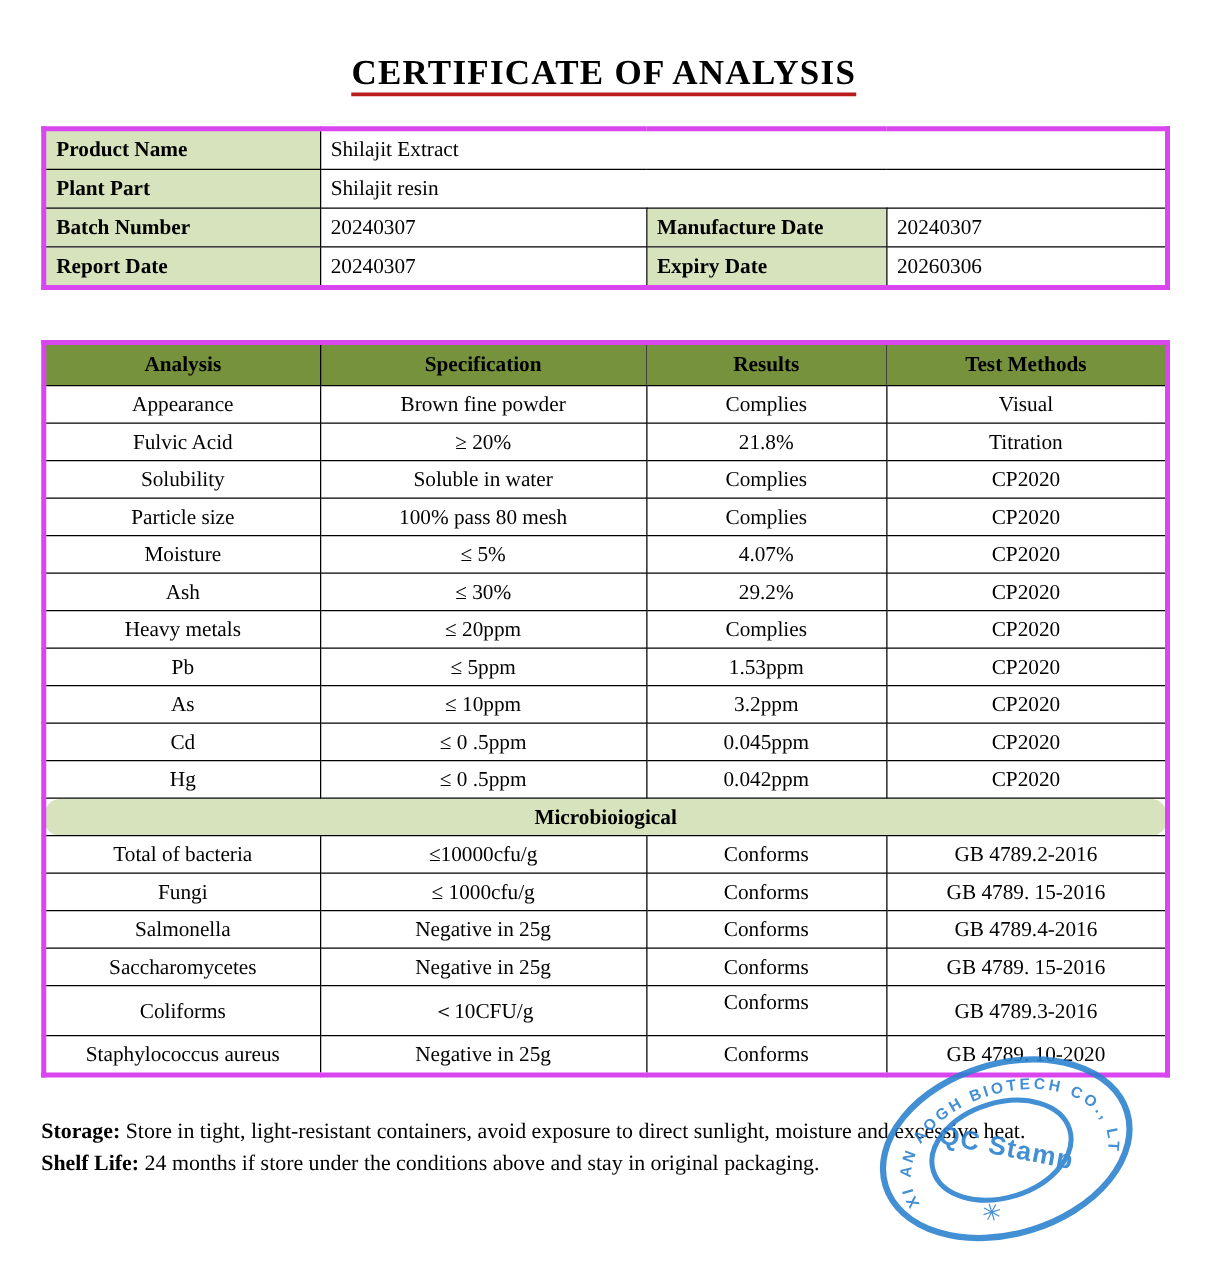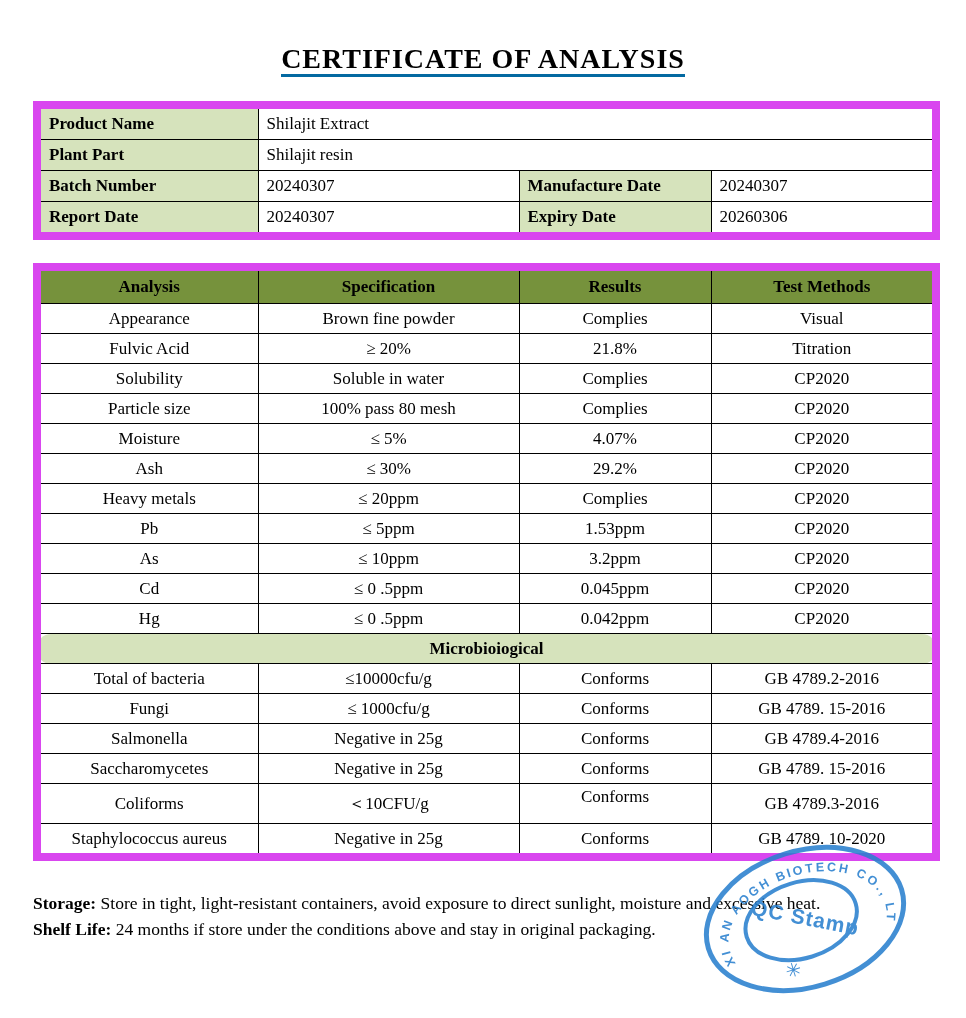--- a/index.html
+++ b/index.html
@@ -6,35 +6,35 @@
   body{
     width:966px;height:1018px;background:#ffffff;position:relative;
     font-family:"Liberation Serif", serif;color:#000;
   }
   .page{position:absolute;inset:0;overflow:hidden;}
 
   
   .title-wrap{text-align:center;padding-top:44px;}
   .title{
     display:inline-block;font-size:28px;font-weight:bold;letter-spacing:1px;
-    border-bottom:3px solid #0369a1;padding-bottom:1px;line-height:1.05;
+    border-bottom:3px solid #b91c1c;padding-bottom:1px;line-height:1.05;
   }
 
   
   table{border-collapse:collapse;table-layout:fixed;margin-left:33px;width:899px;}
   td,th{border:1px solid #000;font-size:17px;overflow:hidden;white-space:nowrap;}
-  table{border:8px solid #d946ef;}
+  table{border:4px solid #d946ef;}
 
   
   .info-table{margin-top:24px;}
   .info-table td{height:30px;padding:0 8px;vertical-align:middle;}
   .lbl{background:var(--lightgreen);font-weight:bold;}
 
   
-  .analysis-table{margin-top:23px;}
+  .analysis-table{margin-top:40px;}
   .analysis-table th{
     background:var(--olive);height:30px;font-size:17px;font-weight:bold;
     text-align:center;vertical-align:middle;
   }
   .analysis-table td{height:29px;text-align:center;vertical-align:middle;padding:0 4px;}
   .section-row td{background:var(--lightgreen);font-weight:bold;height:29px;border-radius:14px;}
   .row-tall td{height:36px;font-family:Liberation Serif, serif;}
   .row-tall td.top-align{vertical-align:top;padding-top:3px;}
 
   

